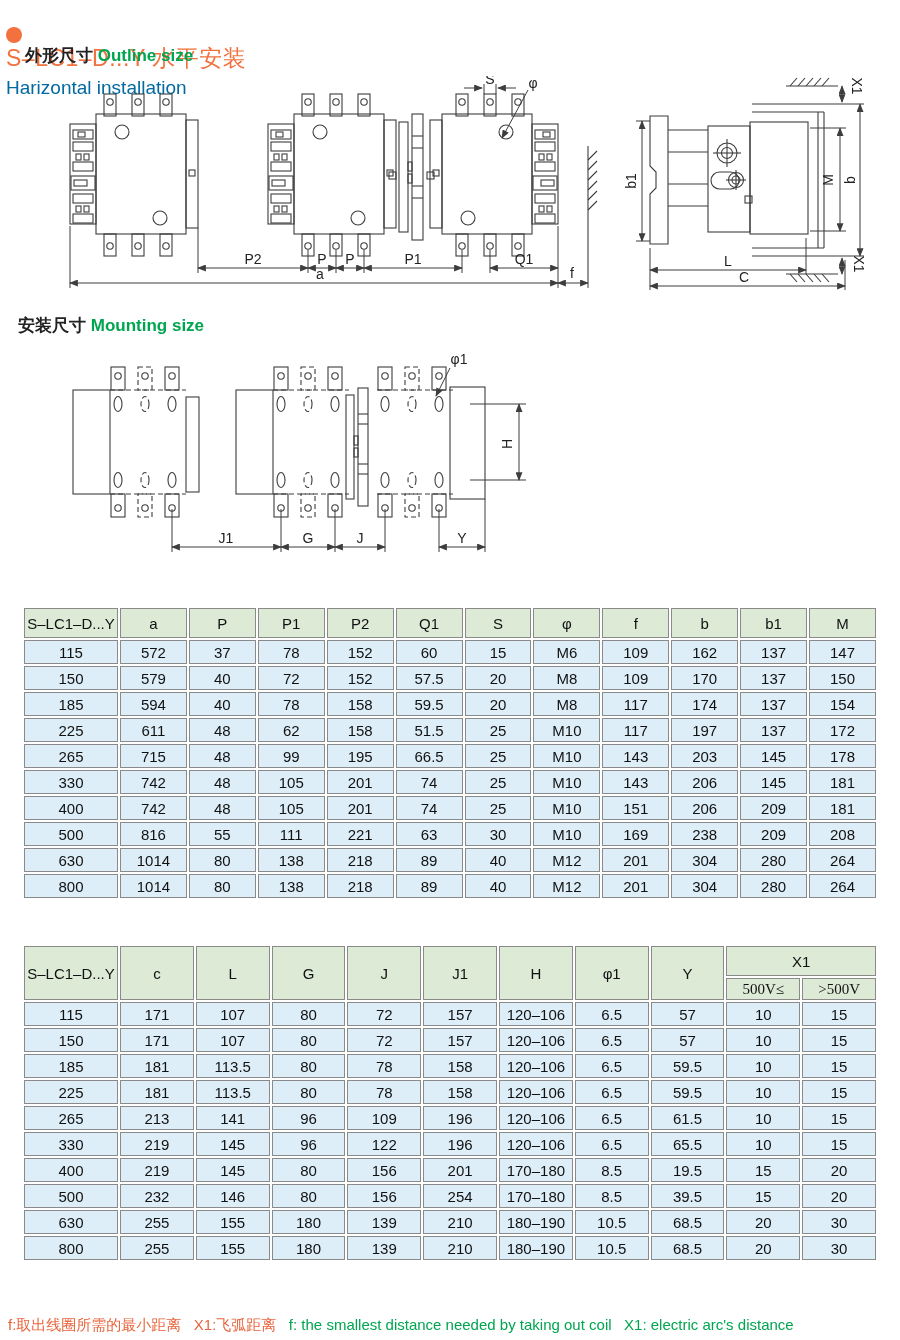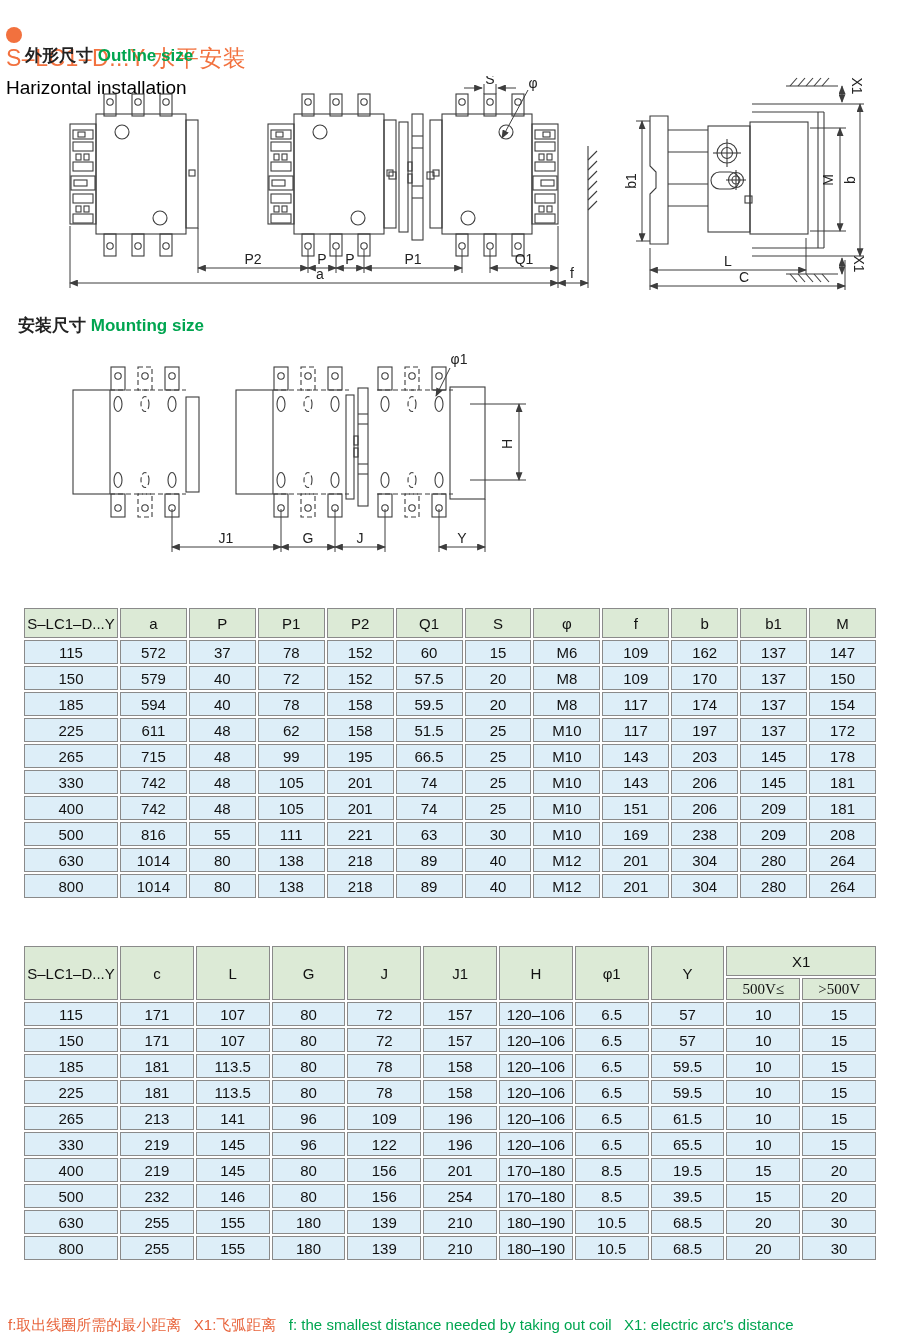--- a/index.html
+++ b/index.html
@@ -4,21 +4,21 @@
 <style>
   * { margin:0; padding:0; box-sizing:border-box; }
   html,body { background:#fff; }
   body { width:900px; height:1340px; position:relative; font-family:"Liberation Sans",sans-serif; color:#1a1a1a; overflow:hidden; }
   .abs { position:absolute; }
 
   
   .title-row { top:20px; left:6px; display:flex; align-items:flex-start;flex-direction:column; }
   .bullet { width:16px; height:16px; border-radius:50%; background:#f2713e; display:inline-block; margin:7px 8px 0 0; }
   .title-main { font-size:23px; color:#f2713e; letter-spacing:0.5px; }
-  .title-en { font-size:19px; color:#000000; padding-top:3px; }
+  .title-en { font-size:19px; color:#0369a1; padding-top:3px; }
 
   .sec-head { font-size:17px; font-weight:bold; color:#222; white-space:pre; }
   .sec-head .en { color:#00a550; font-weight:bold; }
 
   
   svg { display:block; }
   .ln { stroke:#3d3d3d; stroke-width:1.1; fill:none; }
   .dim { stroke:#3d3d3d; stroke-width:1; fill:none; }
   .dash { stroke-dasharray:5 3; }
   svg text { font:14px "Liberation Sans",sans-serif; fill:#222; }

